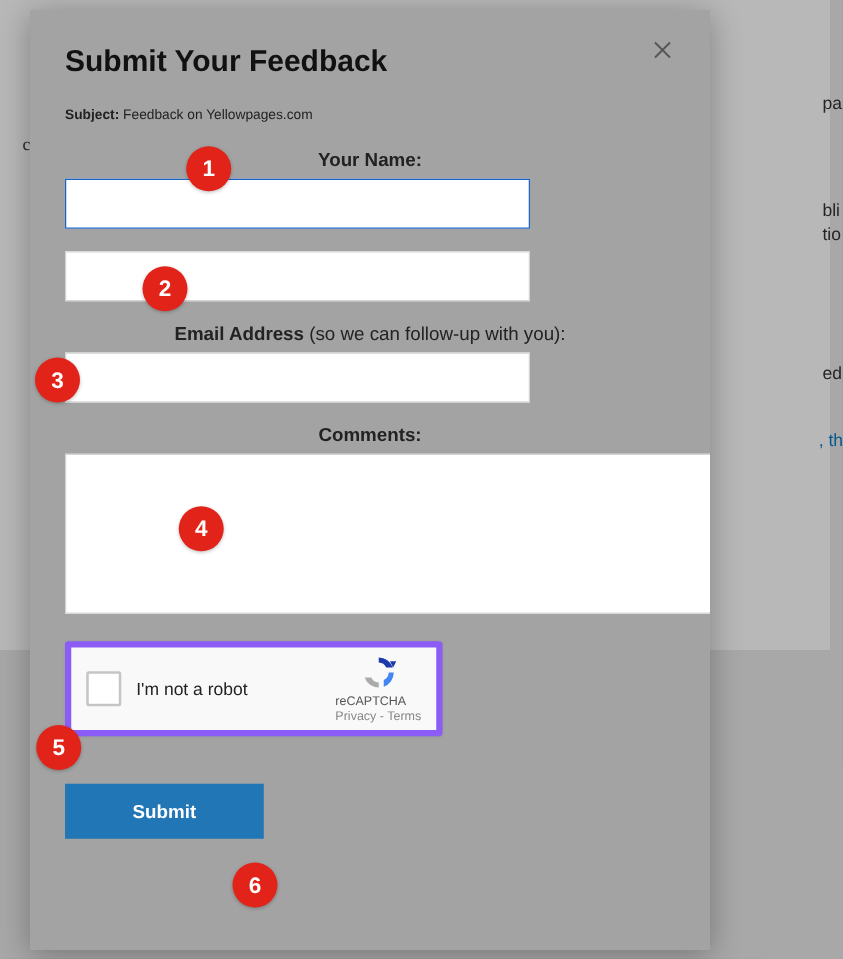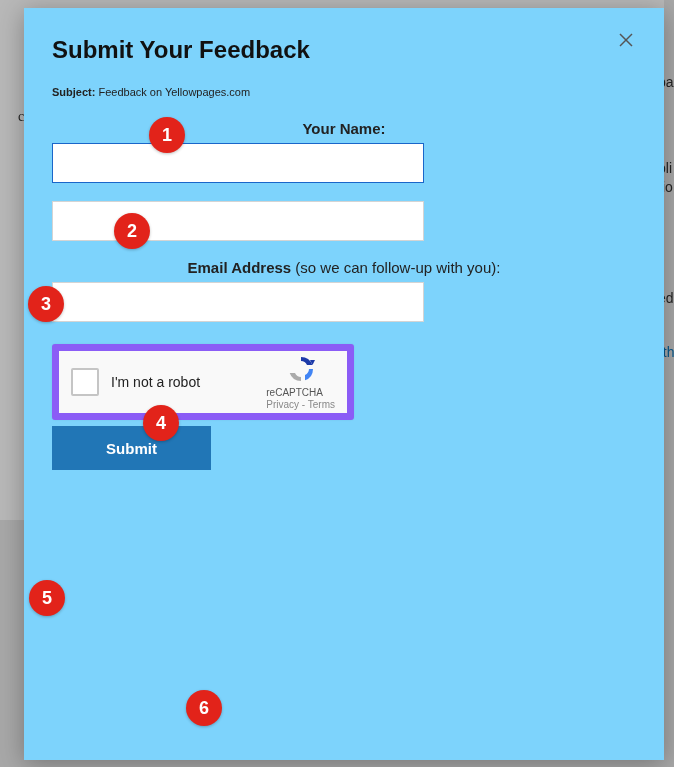--- a/index.html
+++ b/index.html
@@ -26,22 +26,22 @@
 
   .overlay {
     position: absolute;
     left: 0; top: 0; width: 674px; height: 767px;
     background: rgba(0,0,0,0.28);
   }
 
   .modal {
     position: absolute;
     left: 24px; top: 8px;
-    width: 640px; height: 752px;
-    background: #7dd3fc;
+    width: 544px; height: 752px;
+    background: #a3a3a3;
     box-shadow: 0 4px 24px rgba(0,0,0,0.3);
     padding: 28px 28px 16px 28px;
     overflow: hidden;
   }
 
   .close-btn {
     position: absolute;
     top: 22px; right: 26px;
     width: 20px; height: 20px;
     background: none; border: none;
@@ -95,21 +95,21 @@
     font-size: 15px;
     resize: both;
     outline: none;
     display: block;
   }
 
   .recaptcha {
     margin-top: 22px;
     width: 302px;
     height: 76px;
-    border: 7px solid #8b5cf6;
+    border: 5px solid #8b5cf6;
     background: #f9f9f9;
     border-radius: 3px;
     display: flex;
     align-items: center;
     padding: 0 12px 0 12px;
     gap: 12px;
     box-shadow: 0 0 2px rgba(0,0,0,0.08);
   }
   .recaptcha .checkbox {
     width: 28px; height: 28px;
@@ -128,21 +128,21 @@
     font-size: 8px;
     color: #666;
     line-height: 1.2;
   }
   .recaptcha .rc-right .rc-logo { margin-bottom: 2px; }
   .recaptcha .rc-right .rc-logo svg { width: 32px; height: 32px; display: block; margin: 0 auto; }
   .recaptcha .rc-right .brand { font-size: 10px; color: #555; }
   .recaptcha .rc-right .pt { font-size: 10px; color: #888; }
 
   .submit-btn {
-    margin-top: 6px;
+    margin-top: 38px;
     width: 159px;
     height: 44px;
     background: #2176b6;
     color: #ffffff;
     border: none;
     font-size: 15px;
     font-weight: bold;
     cursor: pointer;
   }
 
@@ -205,20 +205,26 @@
     <input type="text" class="text-input" value="" style="">
   </div>
 
   <div class="form-group">
     <label class="label">
       <span class="bold">Email Address</span><span class="hint"> (so we can follow-up with you):</span>
     </label>
     <input type="text" class="text-input" value="" style="">
   </div>
 
+  <div class="form-group">
+    <label class="label">
+      <span class="bold">Comments:</span>
+    </label>
+    <textarea class="textarea-input" style=""></textarea>
+  </div>
 
   <div class="recaptcha">
     <div class="checkbox"></div>
     <div class="rc-label">I'm not a robot</div>
     <div class="rc-right">
       <div class="rc-logo">
         <svg viewBox="0 0 32 32">
           <path d="M16 4 A12 12 0 0 1 27.3 12 L22 12 A7 7 0 0 0 16 8 Z" fill="#1c3aa9"></path>
           <path d="M28 16 A12 12 0 0 1 20 27.3 L20 22 A7 7 0 0 0 24 16 Z" fill="#4285f4"></path>
           <path d="M16 28 A12 12 0 0 1 4.7 20 L10 20 A7 7 0 0 0 16 24 Z" fill="#ababab"></path>

